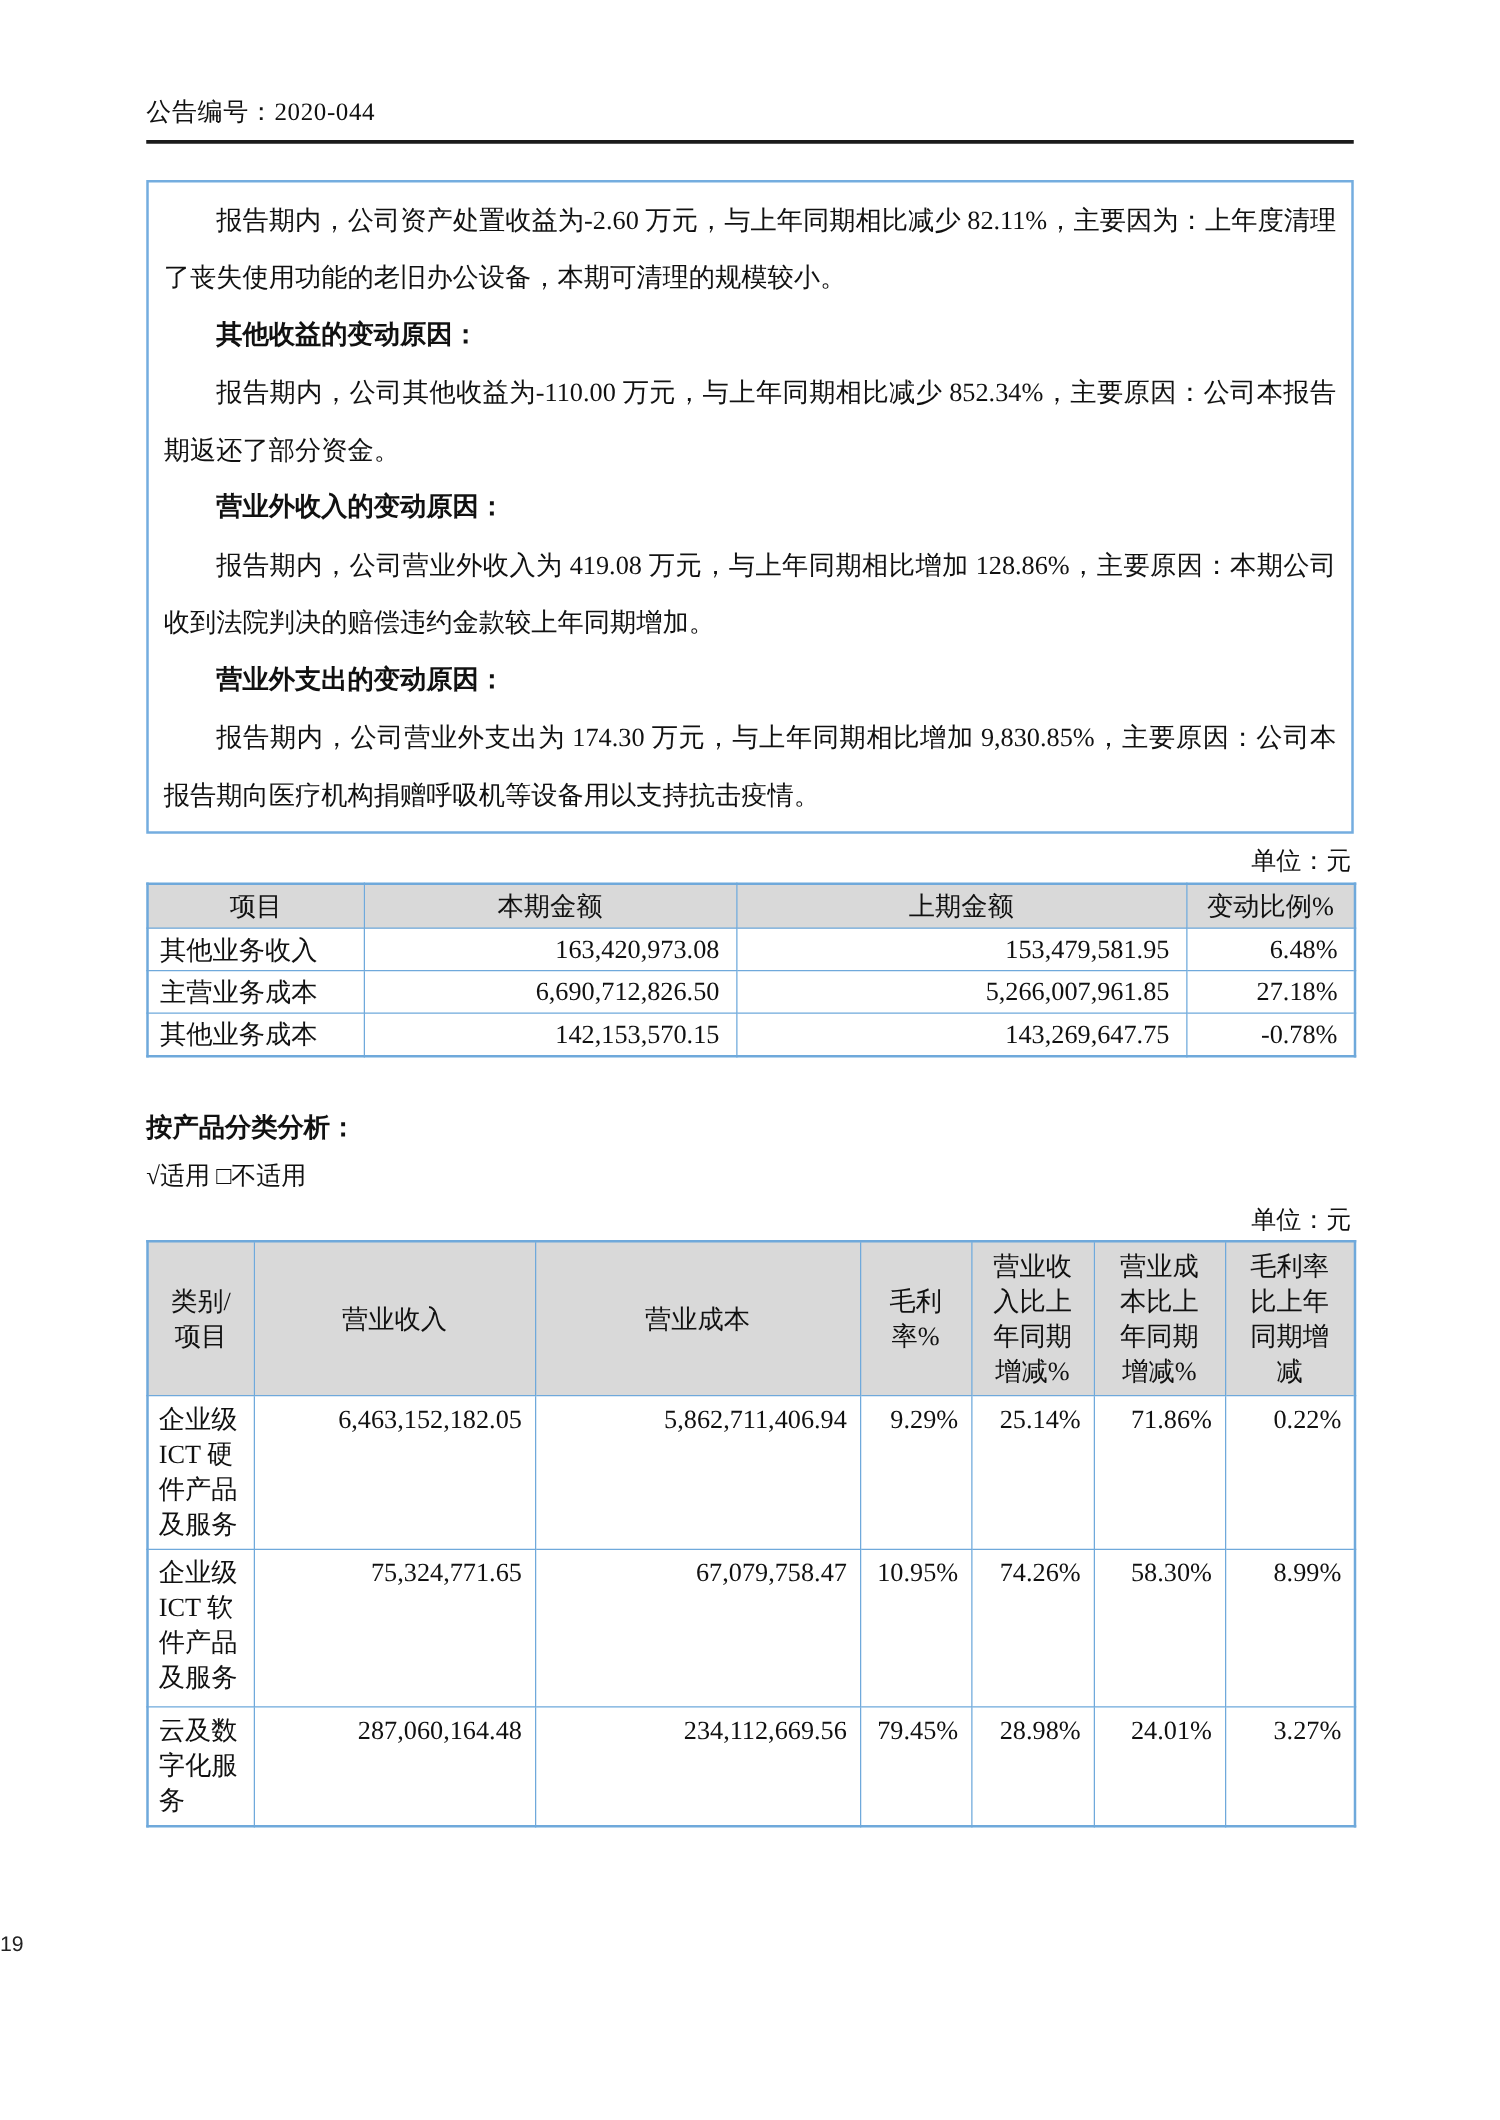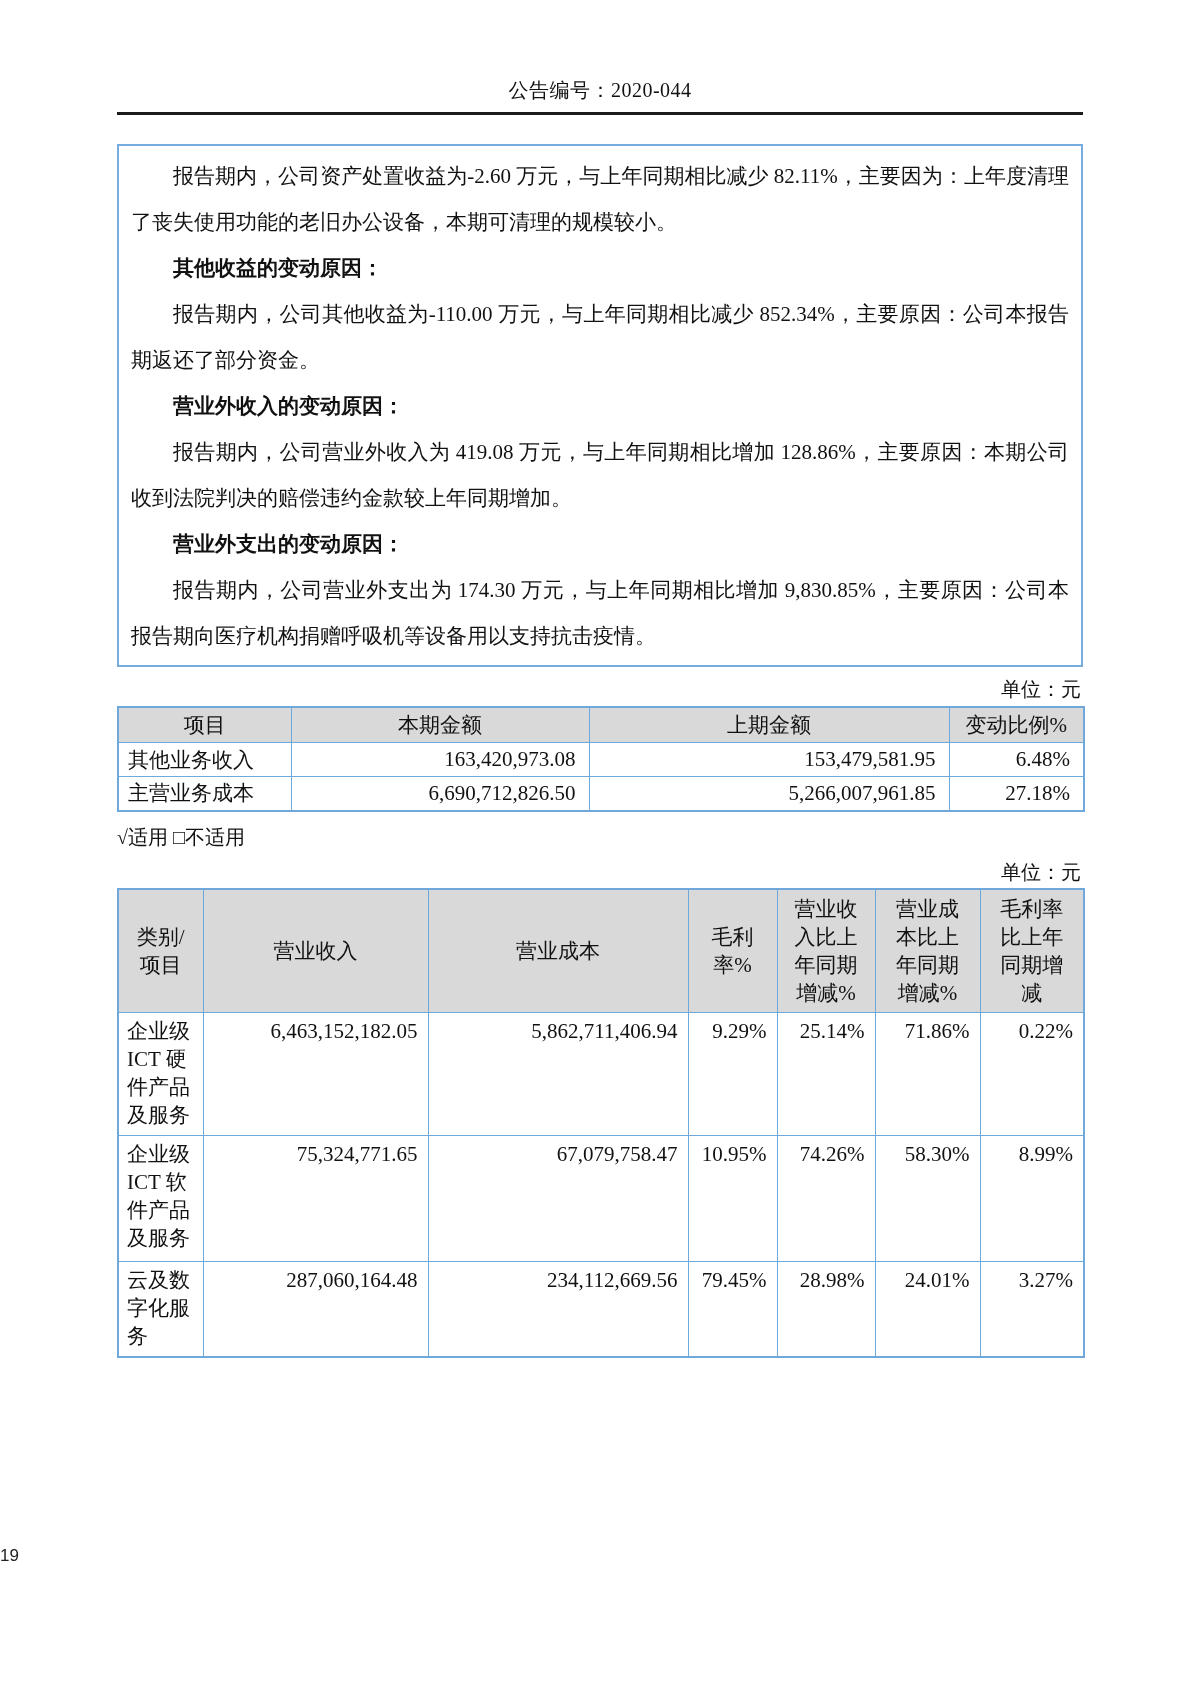--- a/index.html
+++ b/index.html
@@ -14,21 +14,21 @@
     overflow: hidden;
   }
   .content {
     position: relative;
     margin: 0 auto;
     width: 966px;
     padding-top: 78px;
   }
   
   .doc-header {
-    text-align: center;
+    text-align: left;
     font-size: 20px;
     line-height: 24px;
     letter-spacing: 0.5px;
   }
   .header-rule {
     margin-top: 10px;
     height: 3px;
     background: #1b1b1b;
   }
   
@@ -183,23 +183,30 @@
             <td>163,420,973.08</td>
             <td>153,479,581.95</td>
             <td>6.48%</td>
           </tr>
           <tr>
             <td>主营业务成本</td>
             <td>6,690,712,826.50</td>
             <td>5,266,007,961.85</td>
             <td>27.18%</td>
           </tr>
+          <tr>
+            <td>其他业务成本</td>
+            <td>142,153,570.15</td>
+            <td>143,269,647.75</td>
+            <td>-0.78%</td>
+          </tr>
         </tbody>
     </table>
 
+    <div class="analysis-heading">按产品分类分析：</div>
     <div class="applicable-line">√适用 □不适用</div>
 
     <div class="unit-label">单位：元</div>
 
     <table class="t2">
       <colgroup id="t2-cols">
           <col style="width: 85px;">
           <col style="width: 225px;">
           <col style="width: 260px;">
           <col style="width: 89px;">

